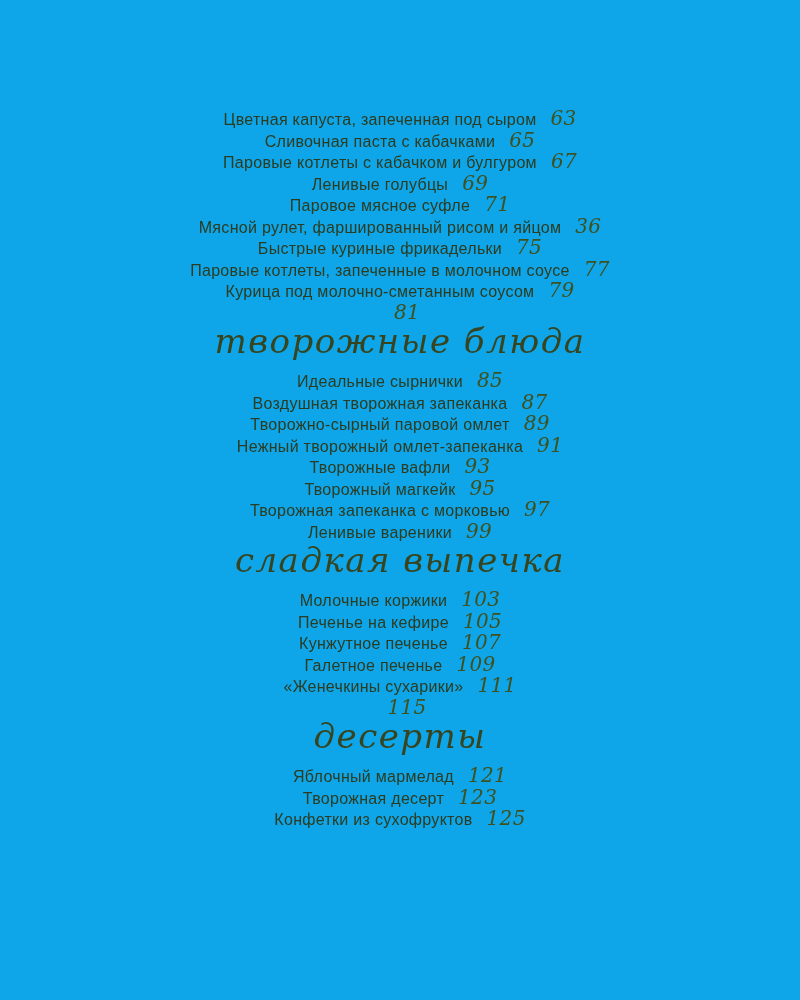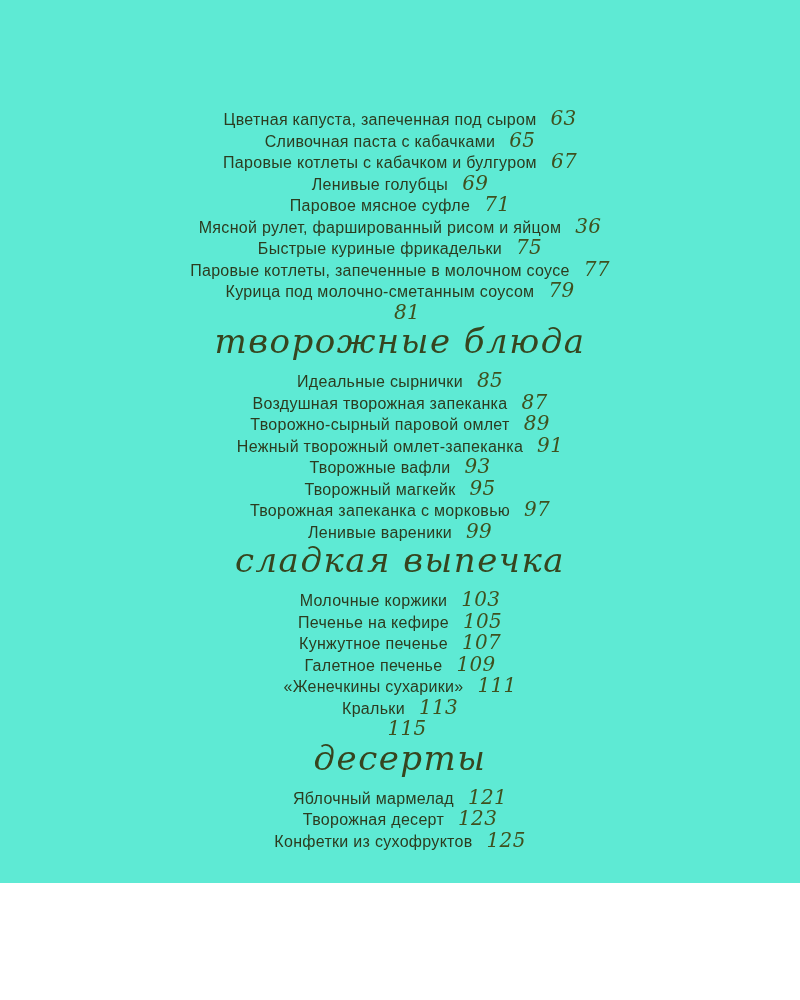--- a/index.html
+++ b/index.html
@@ -2,22 +2,22 @@
 <html><head>
 <meta charset="utf-8">
 <style>
   html, body {
     margin: 0;
     padding: 0;
   }
   .page {
     position: relative;
     width: 800px;
-    height: 883px;
-    background: #5eead4;
+    height: 1000px;
+    background: #0ea5e9;
     overflow: hidden;
   }
   .toc {
     padding-top: 106px;
     text-align: center;
   }
   .toc-entry {
     display: flex;
     justify-content: center;
     align-items: baseline;
@@ -141,24 +141,20 @@
       </div>
       <div class="toc-entry">
         <span class="entry-title">Галетное печенье</span>
         <span class="entry-page">109</span>
       </div>
       <div class="toc-entry">
         <span class="entry-title">«Женечкины сухарики»</span>
         <span class="entry-page">111</span>
       </div>
       <div class="toc-entry">
-        <span class="entry-title">Кральки</span>
-        <span class="entry-page">113</span>
-      </div>
-      <div class="toc-entry">
         <span class="entry-page">115</span>
       </div>
       <div class="section-heading">десерты</div>
       <div class="toc-entry">
         <span class="entry-title">Яблочный мармелад</span>
         <span class="entry-page">121</span>
       </div>
       <div class="toc-entry">
         <span class="entry-title">Творожная десерт</span>
         <span class="entry-page">123</span>

